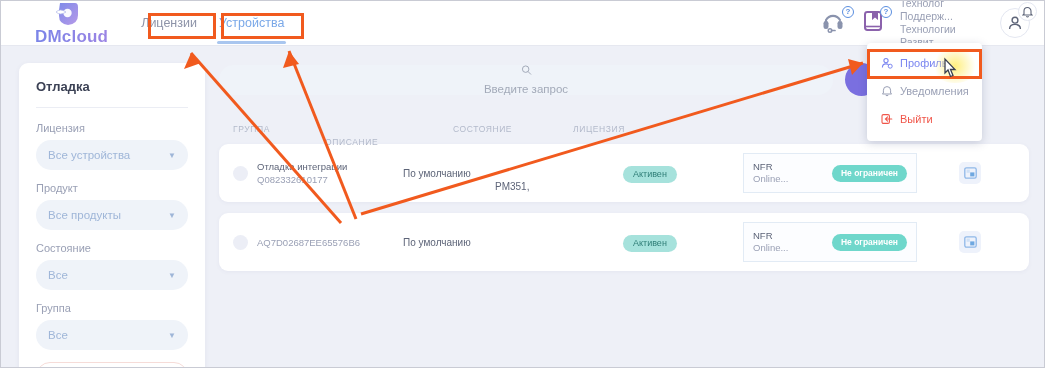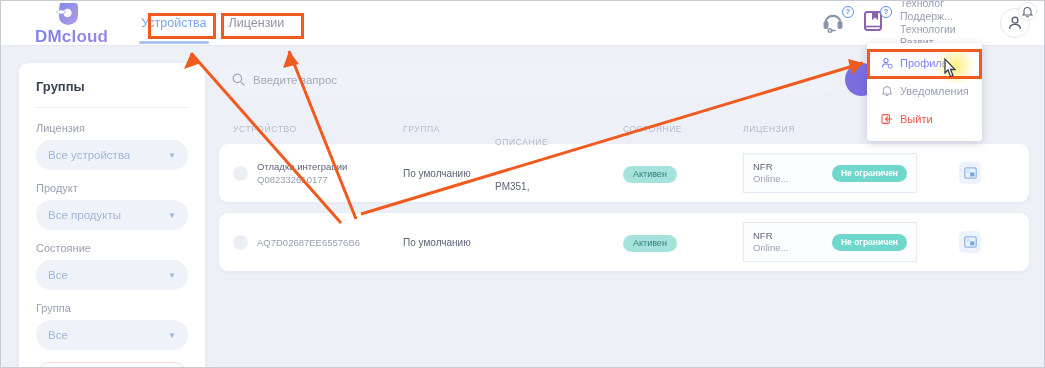--- a/index.html
+++ b/index.html
@@ -123,21 +123,21 @@
 
   
   .main {
     position: absolute; left: 218px; top: 62px;
     width: 810px; height: 318px;
   }
   .search-row { display: flex; align-items: center; }
   .search-box {
     width: 614px; height: 30px; background: #eff3f9;
     border-radius: 15px; display: flex; align-items: center;
-    padding: 0 13px; gap: 8px; cursor: text;
+    padding: 0 13px; gap: 8px; cursor: text; flex-direction: column;
   }
   .search-ph { font-size: 11.5px; color: #a3aab9; }
   .purple-btn {
     width: 33px; height: 33px; border-radius: 50%;
     background: #7a6fe0; margin-left: 12px; cursor: pointer;
   }
 
   .thead {
     display: flex; align-items: center; height: 30px;
     margin-top: 18px; padding: 0 14px;
@@ -219,22 +219,22 @@
           </defs>
           <path d="M5 4 L20 4 Q23 4 23 8 L23 16 Q23 25 13 26 Q4 25 4 17 L4 11 Z" fill="url(#lg)"></path>
           <circle cx="12.5" cy="14" r="4.2" fill="#ffffff" opacity="0.95"></circle>
           <path d="M1 13 Q5 9 11 13 Q5 17 1 13 Z" fill="#ffffff" stroke="#b0b8e8" stroke-width="0.7"></path>
         </svg>
       </span>
       <span class="logo-text">DMcloud</span>
     </div>
 
     <div class="nav">
+      <div class="nav-item">Лицензии</div>
       <div class="nav-item active">Устройства</div>
-      <div class="nav-item">Лицензии</div>
     </div>
 
     <div class="header-right">
 
       <div class="hicon">
         <svg width="26" height="24" viewBox="0 0 26 24">
           <path d="M4 16 L4 11 A8 8 0 0 1 18 11" fill="none" stroke="#8a93ad" stroke-width="2.1" stroke-linecap="round"></path>
           <rect x="1.5" y="12" width="5" height="8" rx="2.3" fill="#8a93ad"></rect>
           <rect x="15.5" y="12" width="5" height="8" rx="2.3" fill="#8a93ad"></rect>
           <path d="M13 21.5 L9.5 21.5" stroke="#8a93ad" stroke-width="1.7" stroke-linecap="round"></path>
@@ -269,21 +269,21 @@
             <path d="M2 8 L2 5 A3.5 3.5 0 0 1 9 5 L9 8 L10 9 L1 9 Z" fill="none" stroke="#5d6478" stroke-width="1.1"></path>
             <path d="M4.3 10.4 Q5.5 11.6 6.7 10.4" fill="none" stroke="#5d6478" stroke-width="1.1"></path>
           </svg>
         </div>
       </div>
 
     </div>
   </div>
 
   <div class="sidebar">
-    <div class="filter-title">Группы</div>
+    <div class="filter-title">Отладка</div>
     <div class="filter-rule"></div>
 
     <div class="field-label">Лицензия</div>
     <div class="select">
       <span>Все устройства</span>
       <span class="chev">▼</span>
     </div>
 
     <div class="field-label">Продукт</div>
     <div class="select">
@@ -313,21 +313,20 @@
         <svg width="13" height="13" viewBox="0 0 13 13">
           <circle cx="5.4" cy="5.4" r="4.2" fill="none" stroke="#a3aab9" stroke-width="1.3"></circle>
           <path d="M8.6 8.6 L12 12" stroke="#a3aab9" stroke-width="1.3" stroke-linecap="round"></path>
         </svg>
         <span class="search-ph">Введите запрос</span>
       </div>
       <div class="purple-btn"></div>
     </div>
 
     <div class="thead">
-      <div class="th c1">УСТРОЙСТВО</div>
       <div class="th c2">ГРУППА</div>
       <div class="th c3">ОПИСАНИЕ</div>
       <div class="th c4">СОСТОЯНИЕ</div>
       <div class="th c5">ЛИЦЕНЗИЯ</div>
     </div>
 
     <div class="row">
       <div class="dev-cell">
         <span class="dev-dot"></span>
         <span>

